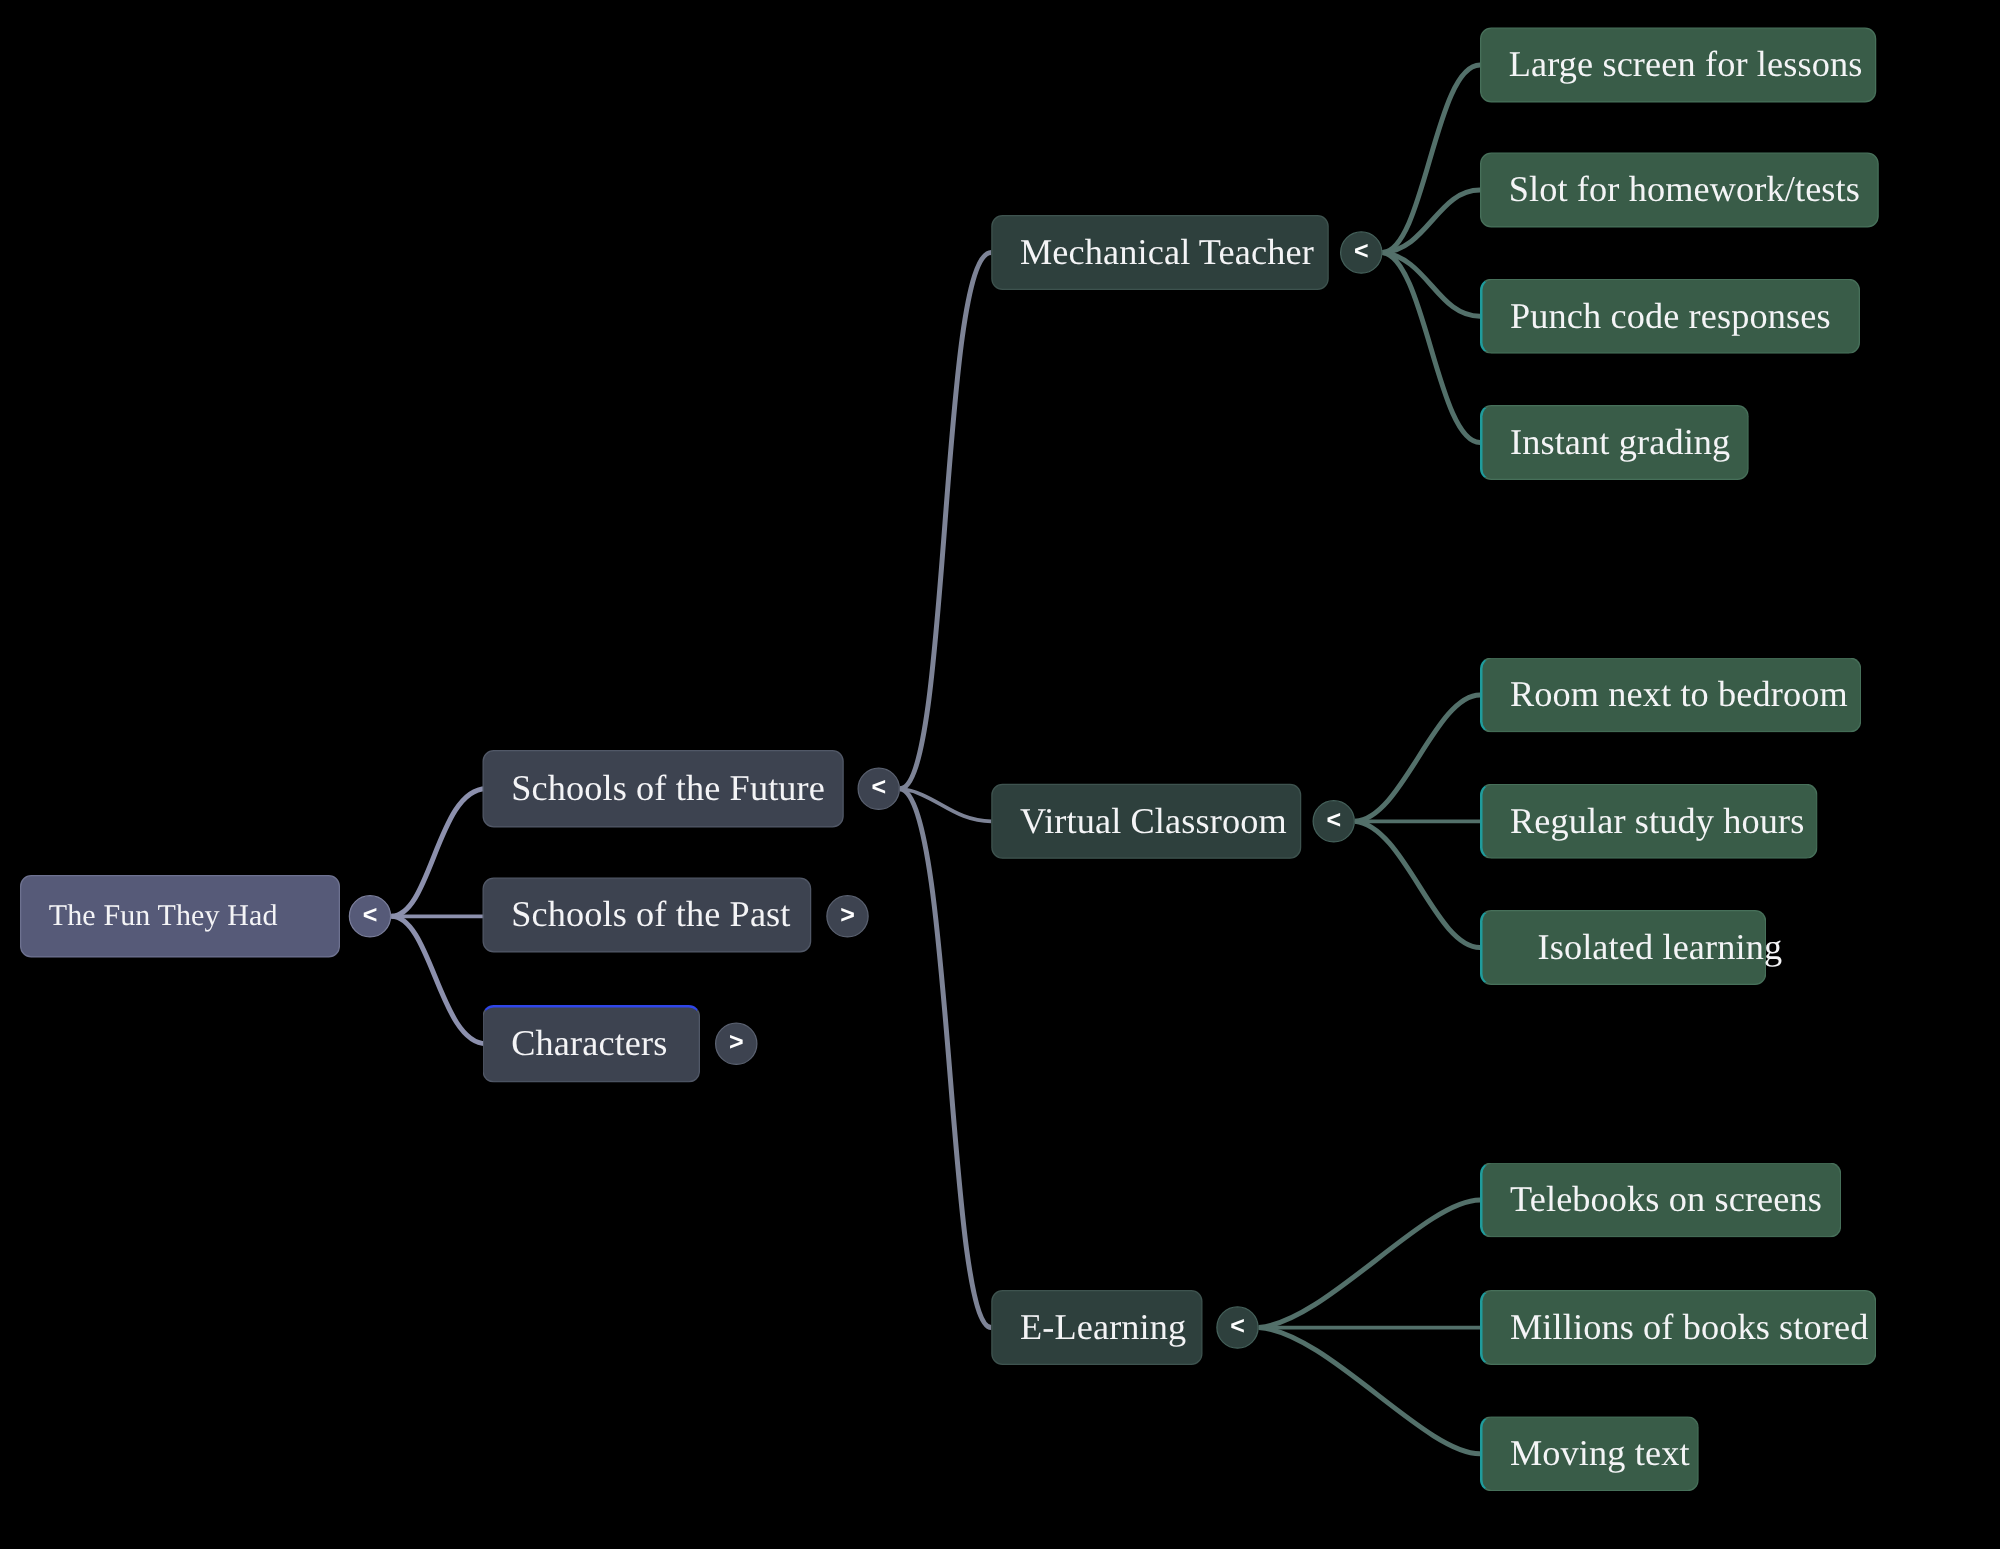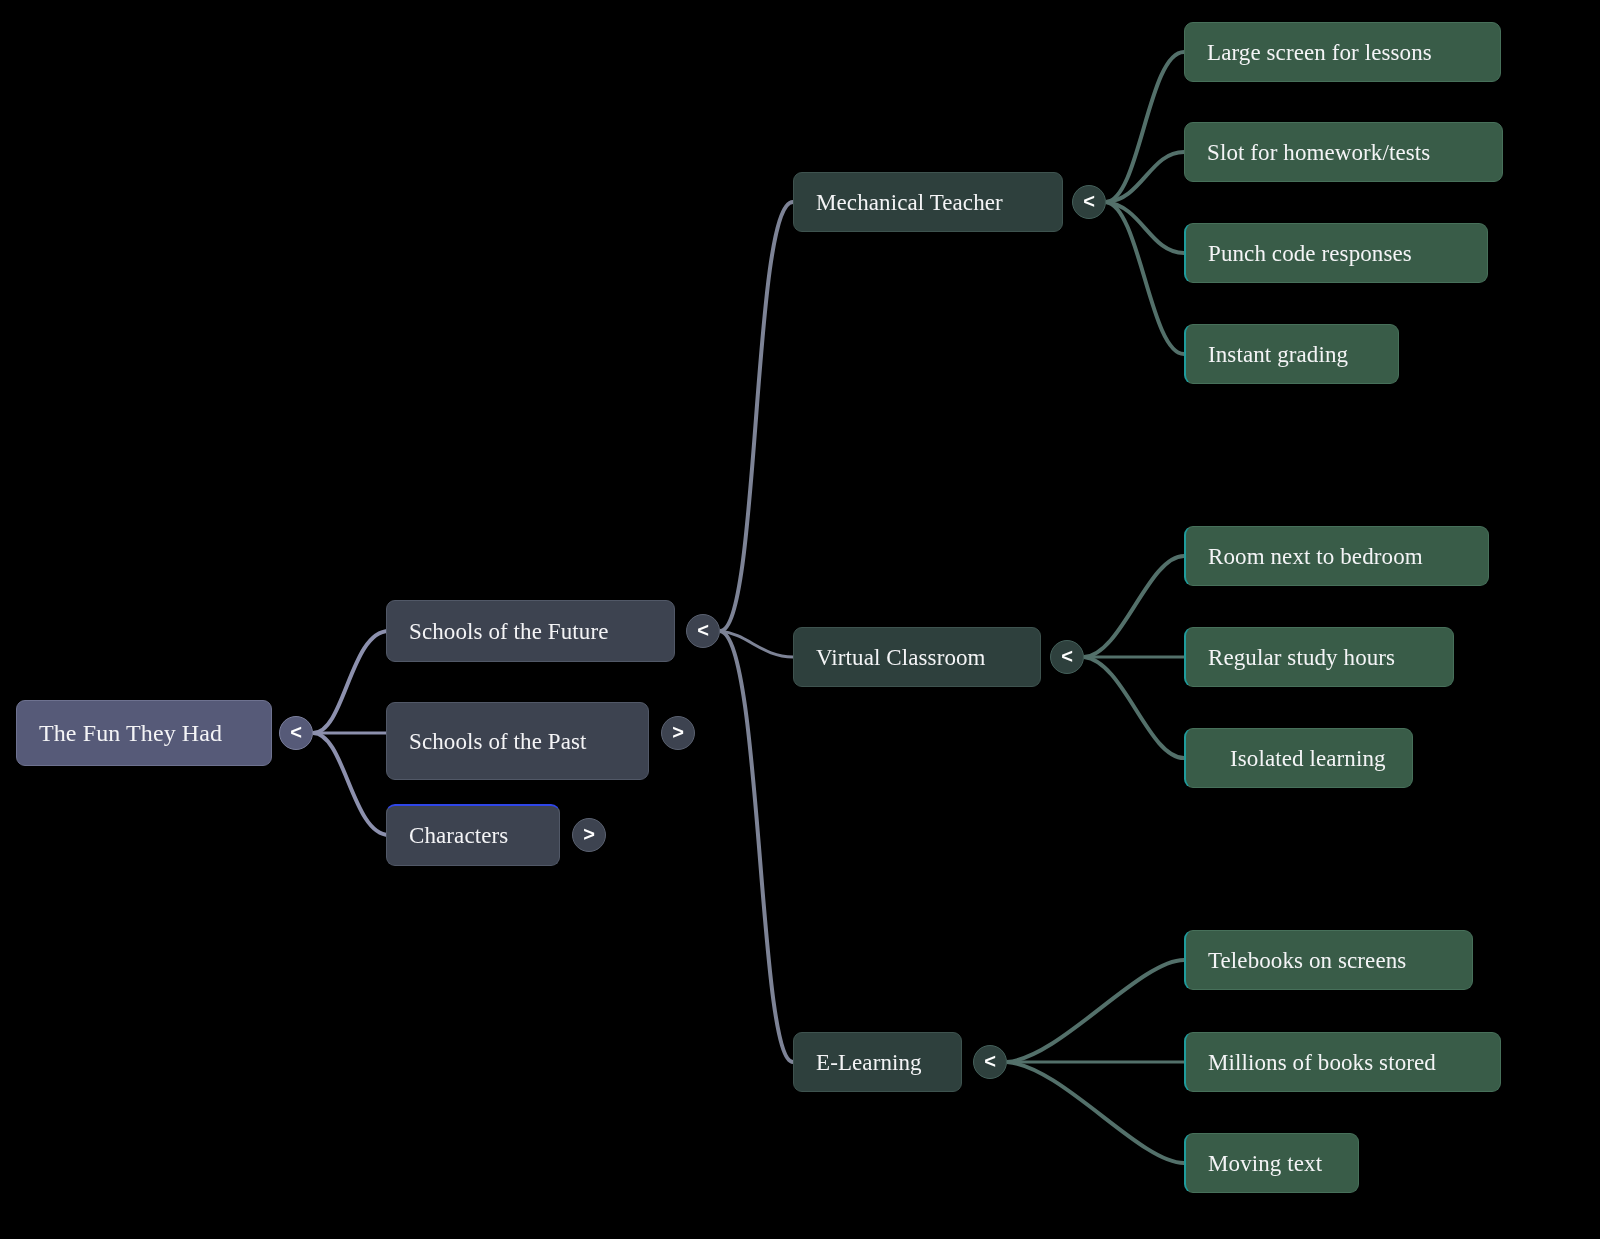--- a/index.html
+++ b/index.html
@@ -23,21 +23,21 @@
     height: 1239px;
     pointer-events: none;
   }
   .node {
     position: absolute;
     box-sizing: border-box;
     display: flex;
     align-items: center;
     border-radius: 9px;
     color: #f4f4f6;
-    font-size: 23px;
+    font-size: 29px;
     line-height: 1;
     padding: 0 22px;
     white-space: nowrap;
     letter-spacing: 0.1px;
   }
   .node.root {
     background: #565a78;
     border: 1px solid #6e7290;
     font-size: 24px;
   }
@@ -125,21 +125,21 @@
     <span>&lt;</span>
   </div>
 
   <div class="node lvl2" style="left:386px; top:600px; width:289px; height:62px;">
     <span>Schools of the Future</span>
   </div>
   <div class="badge b-slate" style="left:686px; top:614px;">
     <span>&lt;</span>
   </div>
 
-  <div class="node lvl2" style="left:386px; top:702px; width:263px; height:78px;">
+  <div class="node lvl2" style="left:386px; top:702px; width:263px; height:60px;">
     <span>Schools of the Past</span>
   </div>
   <div class="badge b-slate" style="left:661px; top:716px;">
     <span>&gt;</span>
   </div>
 
   <div class="node lvl2 hl" style="left:386px; top:804px; width:174px; height:62px;">
     <span>Characters</span>
   </div>
   <div class="badge b-slate" style="left:572px; top:818px;">

